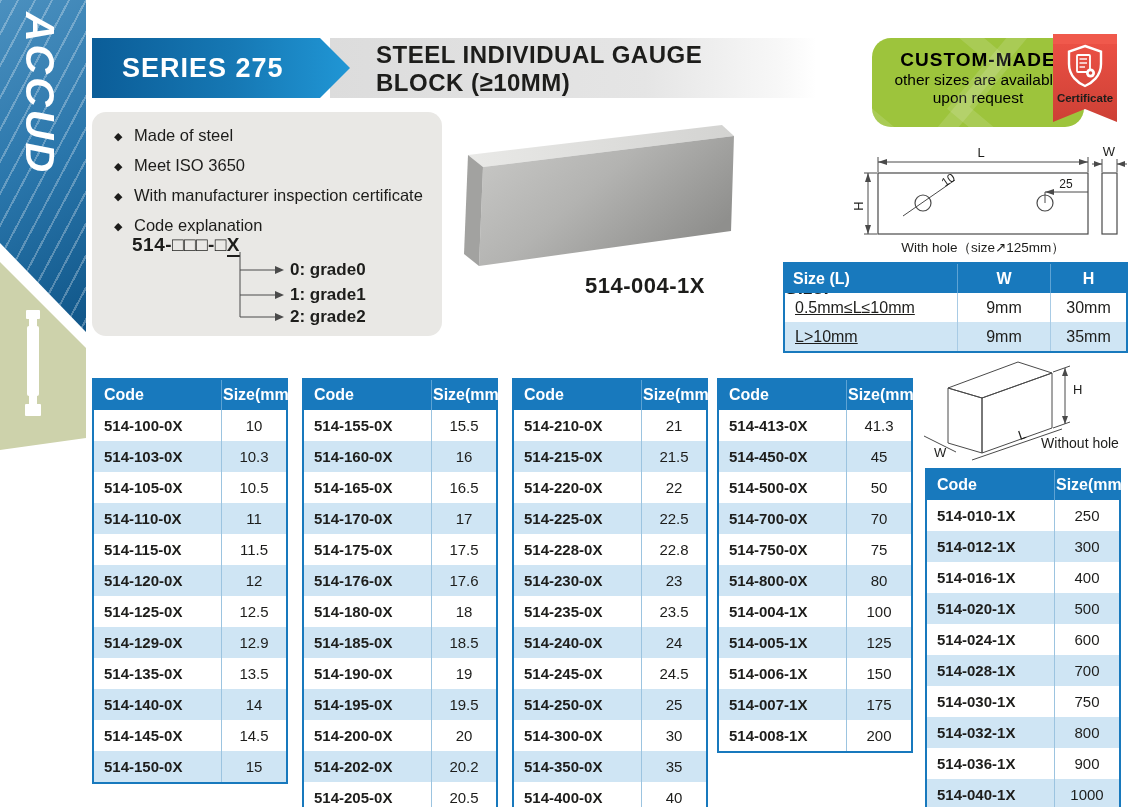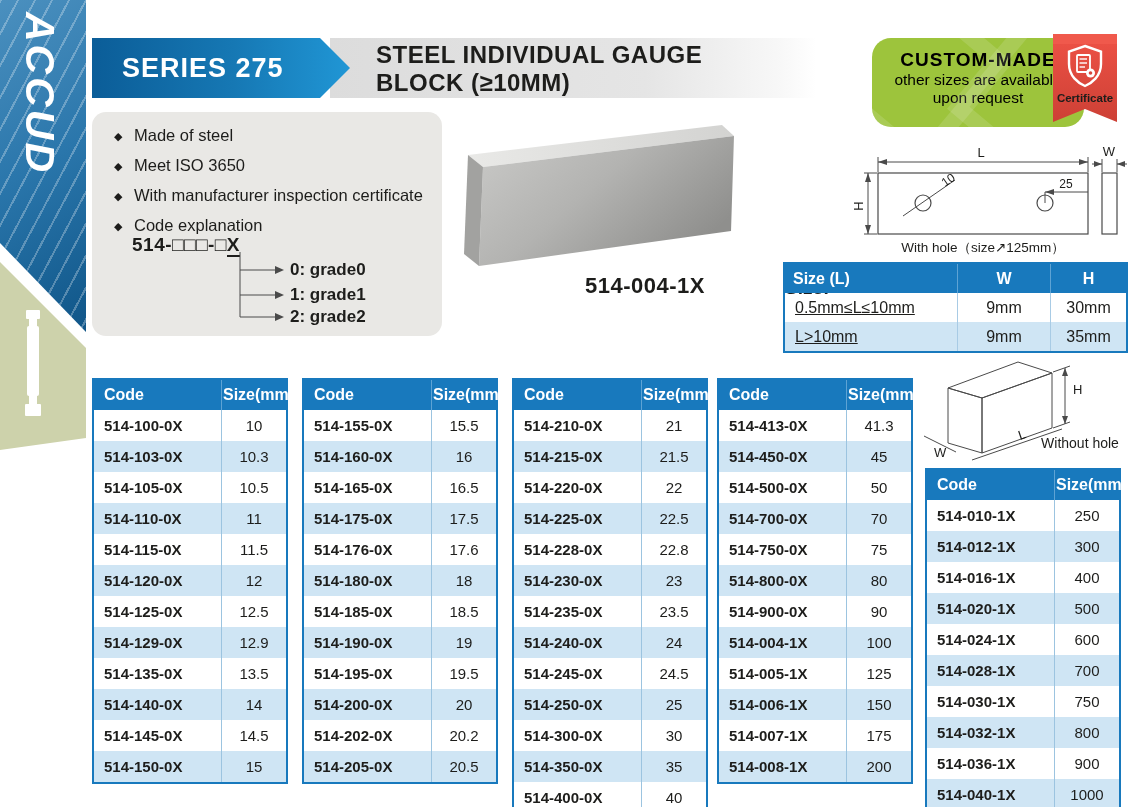--- a/index.html
+++ b/index.html
@@ -343,20 +343,24 @@
         </tr>
         <tr>
           <td>514-160-0X</td>
           <td>16</td>
         </tr>
         <tr>
           <td>514-165-0X</td>
           <td>16.5</td>
         </tr>
         <tr>
+          <td>514-170-0X</td>
+          <td>17</td>
+        </tr>
+        <tr>
           <td>514-175-0X</td>
           <td>17.5</td>
         </tr>
         <tr>
           <td>514-176-0X</td>
           <td>17.6</td>
         </tr>
         <tr>
           <td>514-180-0X</td>
           <td>18</td>
@@ -475,24 +479,20 @@
         </tr>
         <tr>
           <td>514-750-0X</td>
           <td>75</td>
         </tr>
         <tr>
           <td>514-800-0X</td>
           <td>80</td>
         </tr>
         <tr>
-          <td>514-900-0X</td>
-          <td>90</td>
-        </tr>
-        <tr>
           <td>514-004-1X</td>
           <td>100</td>
         </tr>
         <tr>
           <td>514-005-1X</td>
           <td>125</td>
         </tr>
         <tr>
           <td>514-006-1X</td>
           <td>150</td>

